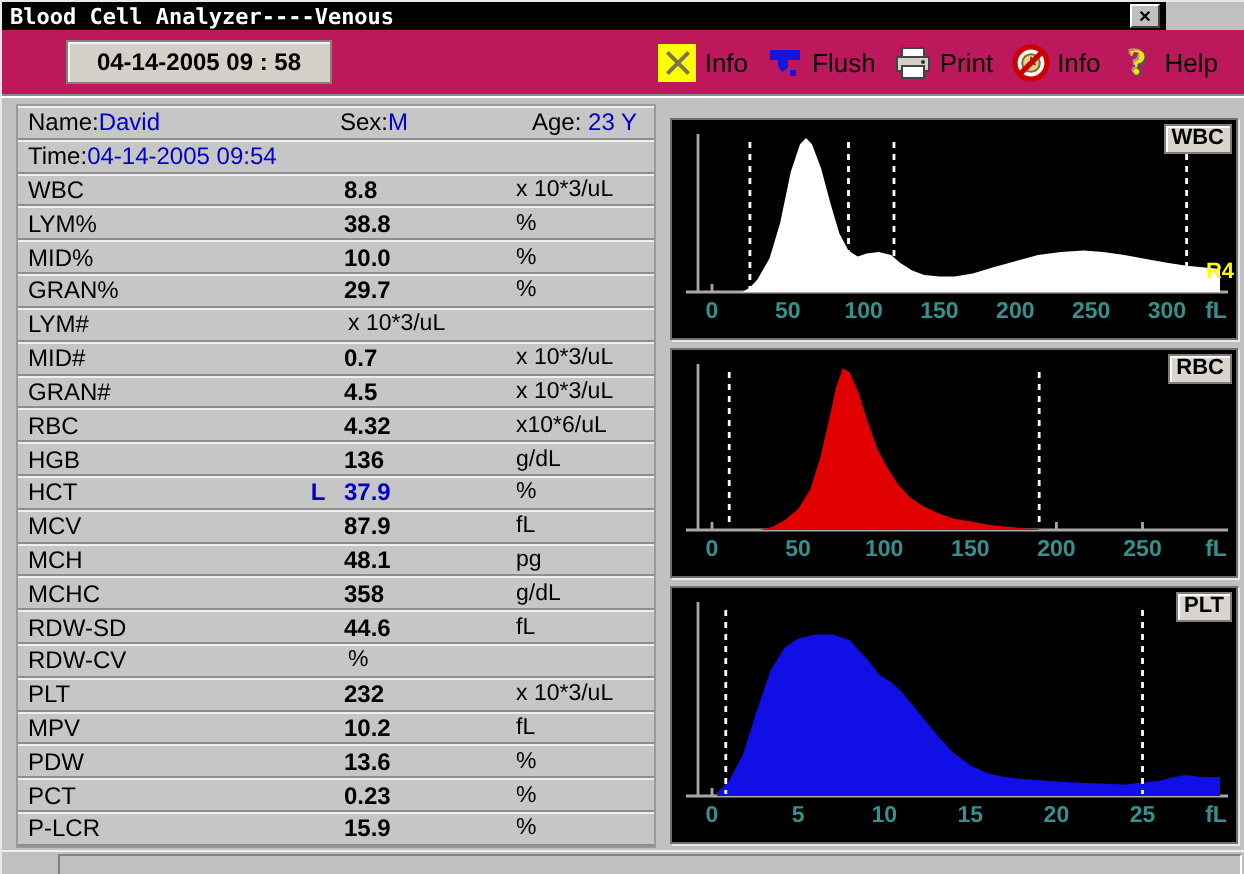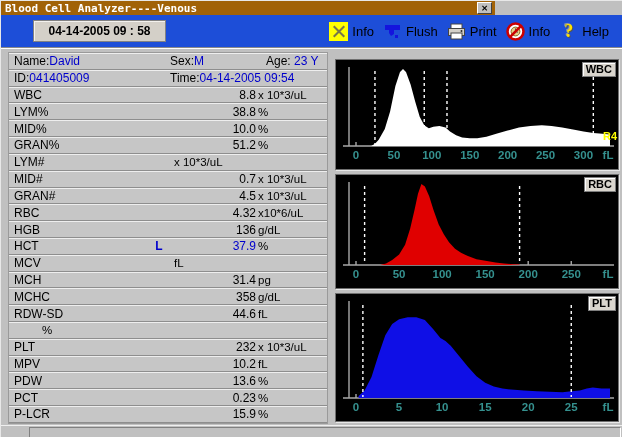--- a/index.html
+++ b/index.html
@@ -2,30 +2,30 @@
 <html><head>
 <meta charset="utf-8">
 <style>
   * { margin:0; padding:0; box-sizing:border-box; }
   html,body { width:622px; height:437px; }
   body { font-family:"Liberation Sans", sans-serif; background:#c0c0c0; }
   .window { position:relative; width:622px; height:437px; background:#c0c0c0; overflow:hidden;
             border-left:1px solid #e8e8e8; border-top:1px solid #e8e8e8; }
 
   
-  .titlebar { position:absolute; left:0; top:0; width:494px; height:14px; background:#a16207;
+  .titlebar { position:absolute; left:0; top:0; width:582px; height:14px; background:#000000;
               display:flex; align-items:center; }
   .title-text { color:#fff; font:bold 11px "DejaVu Sans Mono", monospace; padding-left:4px; letter-spacing:0; }
   .close-btn { position:absolute; right:3px; top:1px; width:15px; height:12px; background:#c0c0c0;
                border-top:1px solid #fff; border-left:1px solid #fff; border-right:1px solid #404040;
                border-bottom:1px solid #404040; color:#000; font:bold 8px "Liberation Sans",sans-serif;
                display:flex; align-items:center; justify-content:center; }
 
   
-  .toolbar { position:absolute; left:0; top:14px; width:622px; height:33px; background:#1d4ed8;
+  .toolbar { position:absolute; left:0; top:14px; width:622px; height:33px; background:#be185d;
              display:flex; align-items:center; border-bottom:1px solid #8a8a8a; }
   .datetime-box { margin-left:32px; width:133px; height:22px; background:#d4d0c8;
                   border:1px solid #828282; box-shadow:inset 1px 1px 0 #f4f2ee;
                   display:flex; align-items:center; justify-content:center;
                   font:bold 12px "Liberation Sans",sans-serif; color:#000; }
   .tool-group { position:absolute; right:14px; top:0; height:33px; display:flex; align-items:center; gap:9px; }
   .tool-btn { display:flex; align-items:center; gap:4px; cursor:default; }
   .tool-label { font:13px "Liberation Sans",sans-serif; color:#000; }
   .icon-box { width:19px; height:19px; display:flex; align-items:center; justify-content:center; }
   .info-ic { background:#ffff00; width:19px; height:19px; position:relative; }
@@ -46,21 +46,21 @@
   .trow { flex:1 1 0; display:flex; align-items:center; padding-left:5px;
           box-shadow:inset 0 -1px 0 #8e8e8e, inset 0 1px 0 #eeeeee;
           font:12px "Liberation Sans",sans-serif; color:#000; overflow:hidden; }
   .inforow .lab { color:#000; }
   .inforow .val { color:#0000cc; }
   .f1 { width:156px; white-space:nowrap; }
   .f2 { width:96px; white-space:nowrap; }
   .f3 { flex:1; white-space:nowrap; }
   .param { width:132px; }
   .flag  { width:26px; text-align:center; font-weight:bold; color:#0000cc; }
-  .value { width:84px; text-align:right; font-weight:normal; }
+  .value { width:84px; font-weight:bold; }
   .value.flagged { color:#0000cc; }
   .unit  { flex:1; padding-left:2px; font-size:11.5px; }
 
   
   .chart-panel { position:absolute; left:334px; width:284px; background:#000;
                  border:1px solid #6f6f6f; box-shadow:1px 1px 0 #e8e8e8; }
   #chart-wbc { top:10px;  height:111px; }
   #chart-rbc { top:125px; height:115px; }
   #chart-plt { top:244px; height:129px; }
   .chart-panel svg { position:absolute; left:0; top:0; }
@@ -144,21 +144,20 @@
 
   <div class="main">
 
     <div class="left-panel">
       <div class="trow inforow">
         <span class="f1"><span class="lab">Name:</span><span class="val">David</span></span>
         <span class="f2"><span class="lab">Sex:</span><span class="val">M</span></span>
         <span class="f3"><span class="lab">Age: </span><span class="val">23 Y</span></span>
       </div>
       <div class="trow inforow">
-        <span class="f1"><span class="lab">ID:</span><span class="val">041405009</span></span>
         <span class="f3"><span class="lab">Time:</span><span class="val">04-14-2005 09:54</span></span>
       </div>
 
   <div class="trow">
     <span class="param">WBC</span>
     <span class="flag"></span>
     <span class="value">8.8</span>
     <span class="unit">x 10*3/uL</span>
   </div>
 
@@ -172,21 +171,21 @@
   <div class="trow">
     <span class="param">MID%</span>
     <span class="flag"></span>
     <span class="value">10.0</span>
     <span class="unit">%</span>
   </div>
 
   <div class="trow">
     <span class="param">GRAN%</span>
     <span class="flag"></span>
-    <span class="value">51.2</span>
+    <span class="value">29.7</span>
     <span class="unit">%</span>
   </div>
 
   <div class="trow">
     <span class="param">LYM#</span>
     <span class="flag"></span>
     <span class="unit">x 10*3/uL</span>
   </div>
 
   <div class="trow">
@@ -220,45 +219,47 @@
   <div class="trow">
     <span class="param">HCT</span>
     <span class="flag">L</span>
     <span class="value flagged">37.9</span>
     <span class="unit">%</span>
   </div>
 
   <div class="trow">
     <span class="param">MCV</span>
     <span class="flag"></span>
+    <span class="value">87.9</span>
     <span class="unit">fL</span>
   </div>
 
   <div class="trow">
     <span class="param">MCH</span>
     <span class="flag"></span>
-    <span class="value">31.4</span>
+    <span class="value">48.1</span>
     <span class="unit">pg</span>
   </div>
 
   <div class="trow">
     <span class="param">MCHC</span>
     <span class="flag"></span>
     <span class="value">358</span>
     <span class="unit">g/dL</span>
   </div>
 
   <div class="trow">
     <span class="param">RDW-SD</span>
     <span class="flag"></span>
     <span class="value">44.6</span>
     <span class="unit">fL</span>
   </div>
 
   <div class="trow">
+    <span class="param">RDW-CV</span>
     <span class="flag"></span>
     <span class="unit">%</span>
   </div>
 
   <div class="trow">
     <span class="param">PLT</span>
     <span class="flag"></span>
     <span class="value">232</span>
     <span class="unit">x 10*3/uL</span>
   </div>

